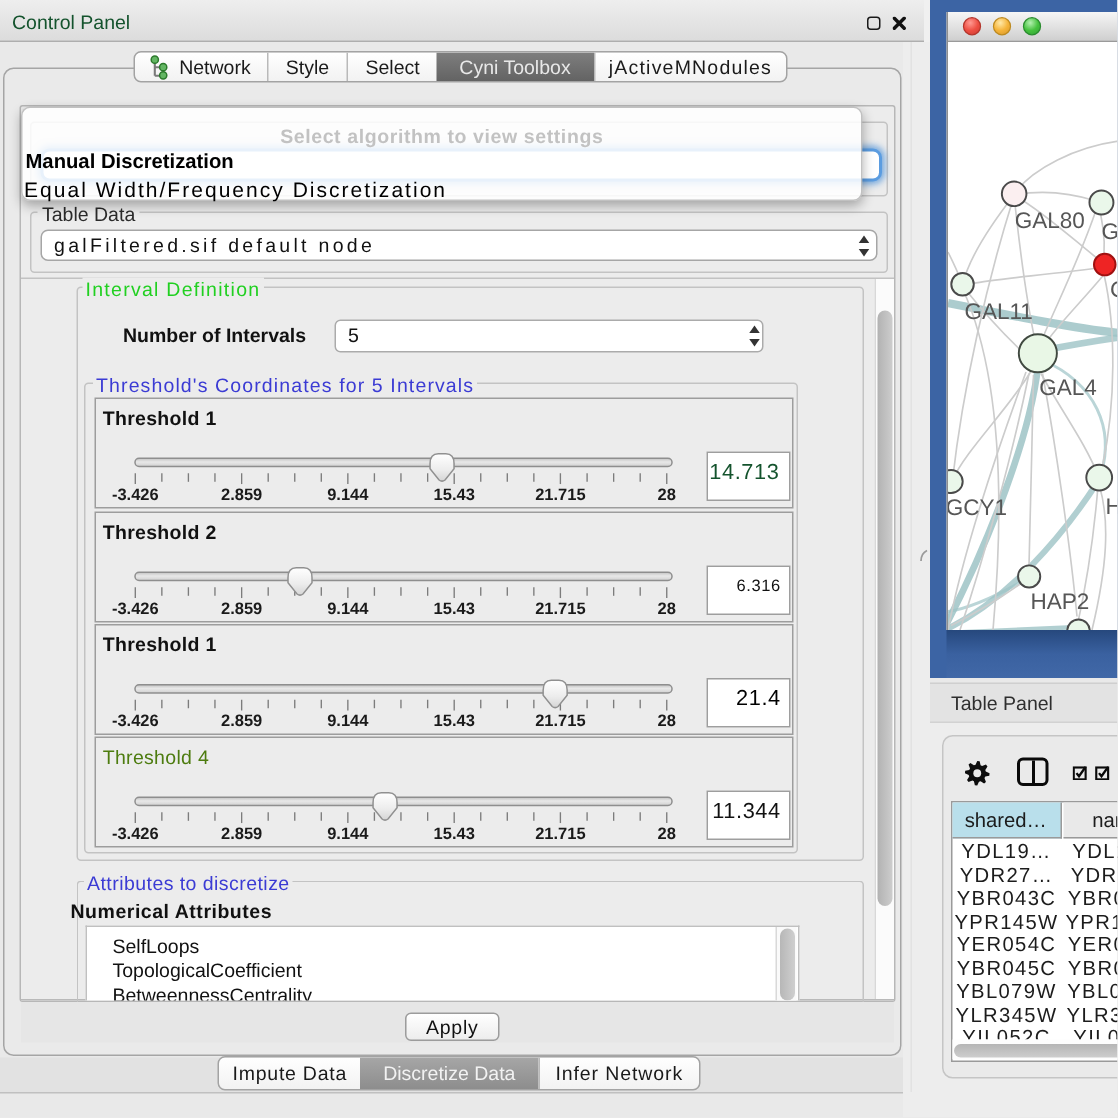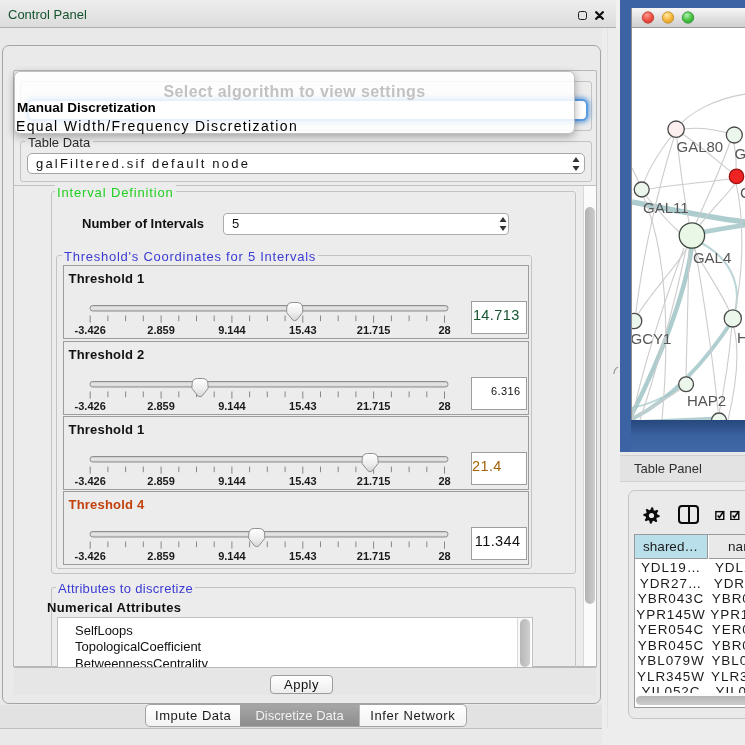--- a/index.html
+++ b/index.html
@@ -176,24 +176,24 @@
           <line x1="380.5" y1="49.5" x2="380.5" y2="56.7" stroke="#7c7c7c" stroke-width="0.9"></line>
           <path d="M 298.1 43.0 Q 298.1 36.5 303.6 36.5 L 308.6 36.5 Q 314.1 36.5 314.1 43.0 L 314.1 46.5 L 308.1 54.0 Q 306.1 55.5 304.1 54.0 L 298.1 46.5 Z" fill="url(#thumbg)" stroke="#909090" stroke-width="1"></path>
         </svg>
         <div style="position:absolute;left:-3.8px;top:57.5px;width:60px;text-align:center;font-size:11px;font-weight:bold;color:#1a1a1a">-3.426</div>
         <div style="position:absolute;left:67.1px;top:57.5px;width:60px;text-align:center;font-size:11px;font-weight:bold;color:#1a1a1a">2.859</div>
         <div style="position:absolute;left:137.9px;top:57.5px;width:60px;text-align:center;font-size:11px;font-weight:bold;color:#1a1a1a">9.144</div>
         <div style="position:absolute;left:208.8px;top:57.5px;width:60px;text-align:center;font-size:11px;font-weight:bold;color:#1a1a1a">15.43</div>
         <div style="position:absolute;left:279.6px;top:57.5px;width:60px;text-align:center;font-size:11px;font-weight:bold;color:#1a1a1a">21.715</div>
         <div style="position:absolute;left:350.5px;top:57.5px;width:60px;text-align:center;font-size:11px;font-weight:bold;color:#1a1a1a">28</div>
       </div>
-      <div style="position:absolute;left:407px;top:34.5px;width:55.5px;height:33px;background:#fff;border:1.5px solid #9e9e9e;box-sizing:border-box;font-size:14.5px;color:#a16207;line-height:26px;padding-right:21px;letter-spacing:0.4px">21.4</div>
+      <div style="position:absolute;left:407px;top:34.5px;width:55.5px;height:33px;background:#fff;border:1.5px solid #9e9e9e;box-sizing:border-box;font-size:14.5px;color:#000000;text-align:right;line-height:26px;padding-right:5px;letter-spacing:0.4px">21.4</div>
     </div>
 <div style="position:absolute;left:63px;top:491px;width:466px;height:74px;background:#ececec;border:1px solid #9d9d9d;box-sizing:border-box">
-      <div style="position:absolute;left:4.5px;top:5px;font-size:13px;font-weight:bold;letter-spacing:0.2px;color:#c2410c">Threshold 4</div>
+      <div style="position:absolute;left:4.5px;top:5px;font-size:13px;font-weight:normal;letter-spacing:0.2px;color:#4d7c0f">Threshold 4</div>
       <div style="position:absolute;left:0;top:0;width:466px;height:74px">
         <svg width="466" height="74" viewBox="0 0 466 74" style="position:absolute;left:0;top:0">
           <defs>
             <linearGradient id="trackg" x1="0" y1="0" x2="0" y2="1">
               <stop offset="0" stop-color="#c2c2c2"></stop>
               <stop offset="0.45" stop-color="#e8e8e8"></stop>
               <stop offset="1" stop-color="#d0d0d0"></stop>
             </linearGradient>
             <linearGradient id="thumbg" x1="0" y1="0" x2="0" y2="1">
               <stop offset="0" stop-color="#ffffff"></stop>
@@ -246,23 +246,37 @@
 <div class="abs" style="left:583px;top:186px;width:13px;height:480px;background:#fbfbfb;border-left:1px solid #d8d8d8"></div>
 <div class="abs" style="left:584.5px;top:207px;width:10px;height:397px;background:linear-gradient(90deg,#b2b2b2,#cdcdcd);border-radius:5px"></div>
 <div class="abs" style="left:14px;top:668px;width:582px;height:27px;background:#e6e6e6"></div>
 <div class="abs" style="left:270px;top:675px;width:63px;height:19px;background:linear-gradient(#ffffff,#ededed);border:1px solid #9c9c9c;border-radius:4px;font-size:13px;letter-spacing:0.5px;color:#111;text-align:center;line-height:17px">Apply</div>
 <div class="abs" style="left:0;top:705px;width:616px;height:23px;background:#e2e2e2"></div>
 <div style="position:absolute;left:145px;top:704px;width:322px;height:23px;background:linear-gradient(#ffffff,#f2f2f2);border:1px solid #a3a3a3;border-radius:5px;box-sizing:border-box;display:flex;overflow:hidden">
       <div style="width:95px;color:#1a1a1a;box-sizing:border-box;display:flex;align-items:center;justify-content:center;font-size:13px;letter-spacing:0.5px;height:100%">Impute Data</div>
       <div style="width:119px;background:linear-gradient(#a6a6a6,#8d8d8d);color:#f2f2f2;box-sizing:border-box;display:flex;align-items:center;justify-content:center;font-size:13px;letter-spacing:0px;height:100%">Discretize Data</div>
       <div style="width:108px;color:#1a1a1a;border-left:1px solid #b9b9b9;box-sizing:border-box;display:flex;align-items:center;justify-content:center;font-size:13px;letter-spacing:0.6px;height:100%">Infer Network</div>
     </div>
+<div style="position:absolute;left:89px;top:34px;width:436px;height:21px;background:linear-gradient(#ffffff,#f2f2f2);border:1px solid #a3a3a3;border-radius:5px;box-sizing:border-box;display:flex;overflow:hidden">
+      <div style="width:88px;color:#1a1a1a;box-sizing:border-box;display:flex;align-items:center;justify-content:center;font-size:13px;letter-spacing:0px;height:100%"><svg width="13" height="18" viewBox="0 0 13 18" style="margin-right:6px">
+          <line x1="3.2" y1="4" x2="3.2" y2="14.5" stroke="#7a7a7a" stroke-width="1.4"></line>
+          <line x1="3.2" y1="8.8" x2="8.6" y2="8.8" stroke="#7a7a7a" stroke-width="1.4"></line>
+          <line x1="3.2" y1="14.5" x2="8.6" y2="14.5" stroke="#7a7a7a" stroke-width="1.4"></line>
+          <circle cx="3.2" cy="3.8" r="2.4" fill="#63b663" stroke="#2c7a2c" stroke-width="1"></circle>
+          <circle cx="8.8" cy="8.8" r="2.4" fill="#63b663" stroke="#2c7a2c" stroke-width="1"></circle>
+          <circle cx="8.8" cy="14.2" r="2.4" fill="#63b663" stroke="#2c7a2c" stroke-width="1"></circle>
+        </svg>Network</div>
+      <div style="width:54px;color:#1a1a1a;border-left:1px solid #b9b9b9;box-sizing:border-box;display:flex;align-items:center;justify-content:center;font-size:13px;letter-spacing:0px;height:100%">Style</div>
+      <div style="width:60px;color:#1a1a1a;border-left:1px solid #b9b9b9;box-sizing:border-box;display:flex;align-items:center;justify-content:center;font-size:13px;letter-spacing:0px;height:100%">Select</div>
+      <div style="width:105px;background:linear-gradient(#7e7e7e,#636363);color:#e8e8e8;box-sizing:border-box;display:flex;align-items:center;justify-content:center;font-size:13px;letter-spacing:0px;height:100%">Cyni Toolbox</div>
+      <div style="width:129px;color:#1a1a1a;border-left:1px solid #b9b9b9;box-sizing:border-box;display:flex;align-items:center;justify-content:center;font-size:13px;letter-spacing:0.8px;height:100%">jActiveMNodules</div>
+    </div>
 <div class="abs" style="left:0;top:728px;width:616px;height:1px;background:#c0c0c0"></div>
 <div class="abs" style="left:14px;top:71px;width:561px;height:63px;background:rgba(255,255,255,0.86);border:1px solid rgba(120,120,120,0.45);border-radius:6px;box-shadow:0 3px 8px rgba(0,0,0,0.3)">
-<div style="position:absolute;left:0;top:11px;width:100%;text-align:center;font-size:16px;font-weight:bold;letter-spacing:0.4px;color:#c2c2c2">Select algorithm to view settings</div>
+<div style="position:absolute;left:0;top:11px;width:100%;text-align:center;font-size:13px;font-weight:bold;letter-spacing:0.4px;color:#c2c2c2">Select algorithm to view settings</div>
 <div style="position:absolute;left:2px;top:28px;font-size:13.5px;font-weight:bold;color:#000">Manual Discretization</div>
 <div style="position:absolute;left:1px;top:46px;font-size:14px;letter-spacing:1.35px;color:#000">Equal Width/Frequency Discretization</div>
 </div>
 <div class="abs" style="left:607px;top:28px;width:1px;height:700px;background:#dcdcdc"></div>
 <div class="abs" style="left:602px;top:28px;width:18px;height:717px;background:#ededed"></div>
 <div class="abs" style="left:607px;top:28px;width:1px;height:700px;background:#e2e2e2"></div>
 <div class="abs" style="left:616px;top:0;width:4px;height:28px;background:#f0f0f0"></div>
 <svg class="abs" style="left:612px;top:366px" width="8" height="10" viewBox="0 0 8 10">
       <path d="M6 1 Q2 3 2 8" fill="none" stroke="#9a9a9a" stroke-width="1.2"></path>
     </svg>

